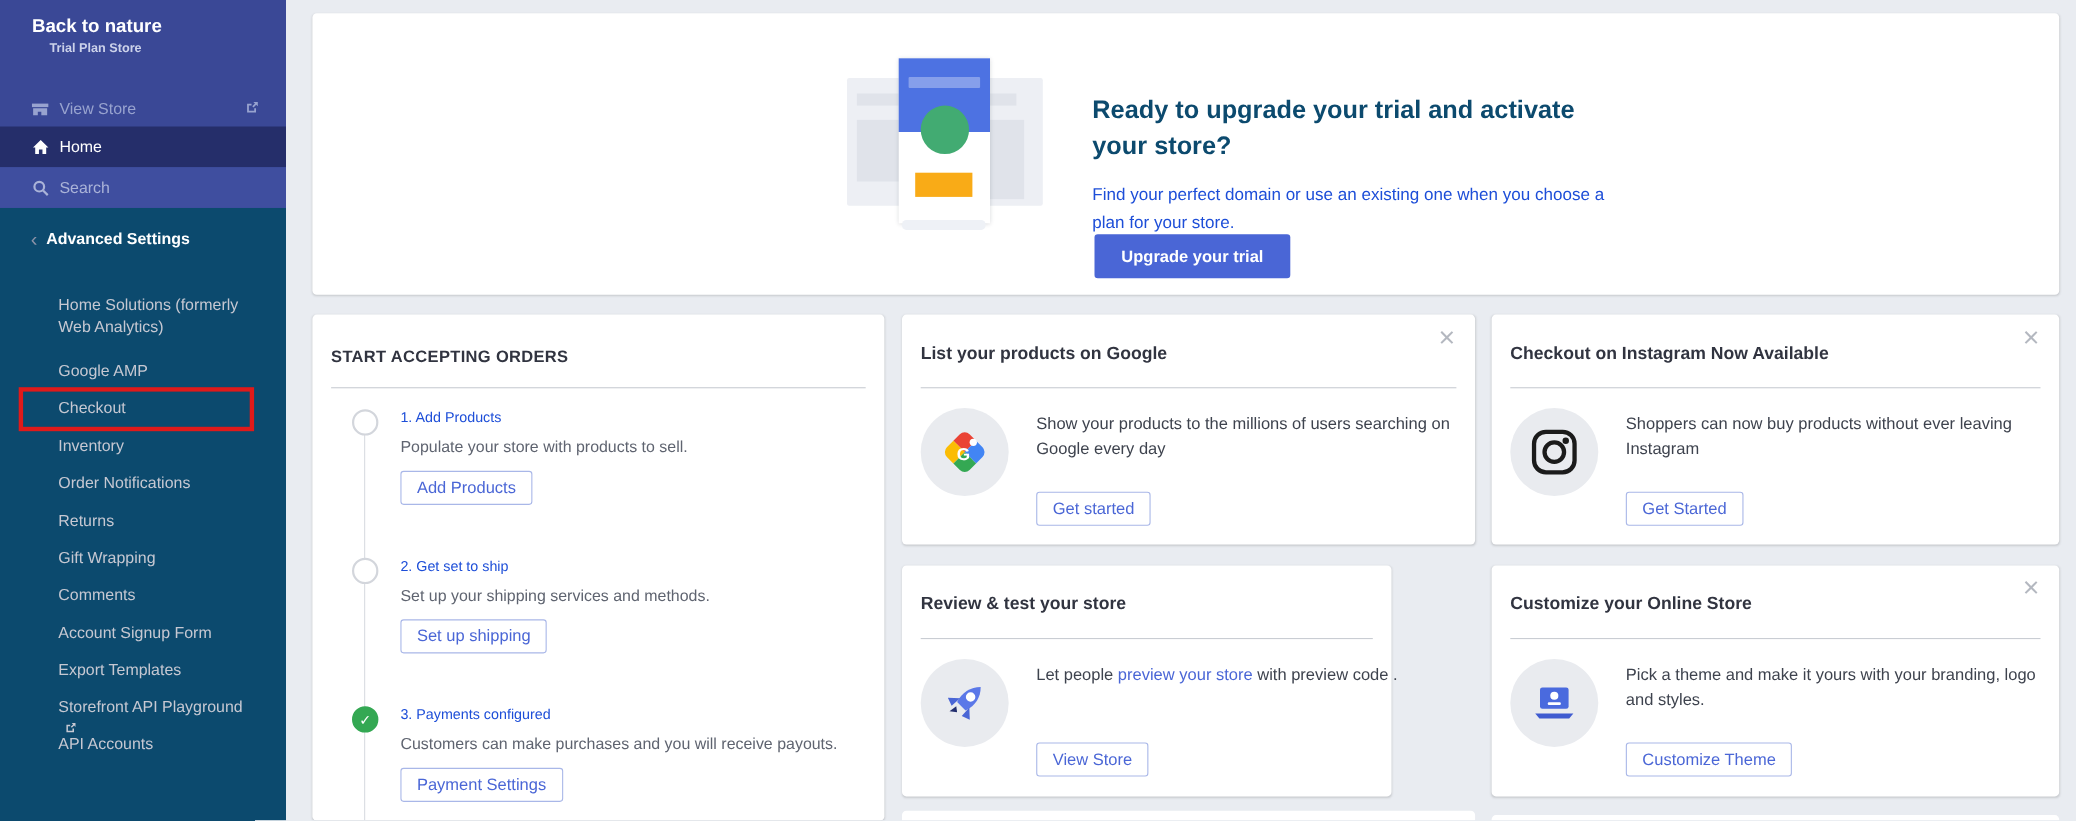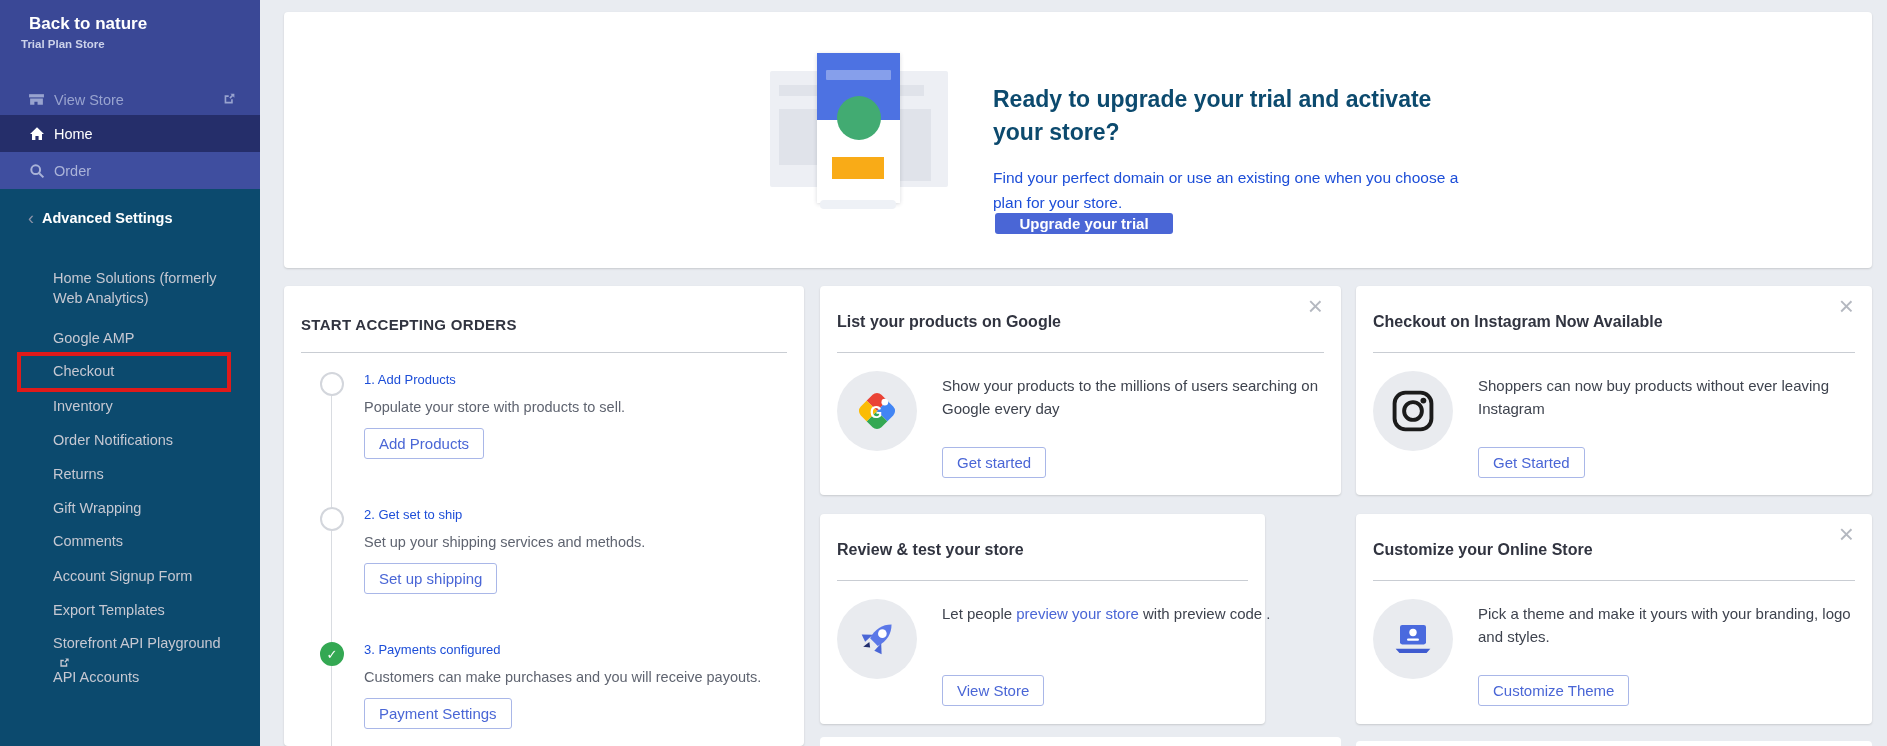--- a/index.html
+++ b/index.html
@@ -3,21 +3,21 @@
 <meta charset="utf-8">
 <style>
   html,body{margin:0;padding:0;}
   body{font-family:"Liberation Sans",sans-serif;background:#e9ecf1;}
   #page{position:relative;width:1887px;height:746px;overflow:hidden;background:#e9ecf1;}
 
   
   #sidebar{position:absolute;left:0;top:0;width:260px;height:746px;background:#0c4a6e;}
   .sb-blue{position:absolute;left:0;top:0;width:260px;height:189px;background:#3a4896;}
   .sb-store-name{position:absolute;left:29px;top:14px;font-size:17px;font-weight:bold;color:#ffffff;}
-  .sb-store-plan{position:absolute;left:21px;top:38px;font-size:11.5px;font-weight:bold;color:#ccd2ea;}
+  .sb-store-plan{position:absolute;left:45px;top:38px;font-size:11.5px;font-weight:bold;color:#ccd2ea;}
   .sb-row{position:absolute;left:0;width:260px;display:flex;align-items:center;cursor:pointer;}
   .sb-row .ic{margin-left:28px;width:17px;height:17px;display:flex;align-items:center;justify-content:center;}
   .sb-row .lbl{margin-left:9px;font-size:14.5px;}
   #row-viewstore{top:84px;height:31px;color:#98a3cf;}
   #row-home{top:115px;height:37px;background:#252e6a;color:#ffffff;}
   #row-search{top:152px;height:37px;background:#3f4e9f;color:#aab3d8;}
   .ext-right{position:absolute;right:24px;top:50%;transform:translateY(-50%);}
   #adv-settings{position:absolute;left:0;top:210px;width:260px;display:flex;align-items:center;cursor:pointer;}
   #adv-settings .chev{margin-left:28px;font-size:18px;color:#8d93a8;line-height:14px;}
   #adv-settings .lbl{margin-left:8px;font-size:14.5px;font-weight:bold;color:#ffffff;}
@@ -31,21 +31,21 @@
   #illus-backdrop{position:absolute;left:486px;top:59px;width:178px;height:116px;background:#edeff4;border-radius:2px;}
   .illus-bar{position:absolute;background:#e0e3ea;}
   #minicard{position:absolute;left:533px;top:41px;width:83px;height:150px;background:#fff;box-shadow:0 1px 4px rgba(40,45,60,.18);}
   #minicard .hdr{position:absolute;left:0;top:0;width:83px;height:67px;background:#4d72e2;}
   #minicard .stripe{position:absolute;left:9px;top:17px;width:65px;height:10px;background:rgba(255,255,255,.32);border-radius:1px;}
   #minicard .grn{position:absolute;left:20px;top:43px;width:44px;height:44px;border-radius:50%;background:#42ab72;}
   #minicard .org{position:absolute;left:15px;top:104px;width:52px;height:22px;background:#f9ab17;}
   #illus-pill{position:absolute;left:536px;top:188px;width:76px;height:9px;background:#eef1f6;border-radius:4px;}
   #banner-title{position:absolute;left:709px;top:56px;font-size:23px;line-height:33px;font-weight:600;color:#0c4a6e;}
   #banner-body{position:absolute;left:709px;top:133px;font-size:15.5px;line-height:25px;color:#1d4ed8;margin-top:20px;}
-  #banner-cta{position:absolute;left:711px;top:201px;width:178px;height:21px;background:#4a66d6;border:none;border-radius:3px;color:#fff;font-size:15px;font-weight:bold;font-family:"Liberation Sans",sans-serif;cursor:pointer;}
+  #banner-cta{position:absolute;left:711px;top:201px;width:178px;height:40px;background:#4a66d6;border:none;border-radius:3px;color:#fff;font-size:15px;font-weight:bold;font-family:"Liberation Sans",sans-serif;cursor:pointer;}
 
   
   #orders-card{left:284px;top:286px;width:520px;height:460px;overflow:hidden;}
   .card-title{position:absolute;left:17px;top:27px;font-size:16px;font-weight:600;color:#313440;}
   #orders-card .card-title{top:30px;font-size:15px;letter-spacing:.3px;}
   .card-divider{position:absolute;left:17px;right:17px;top:66px;height:1px;background:#c9cdd3;}
   #step-connector{position:absolute;left:47px;top:100px;width:1px;height:360px;background:#d9dce1;}
   .step-circle{position:absolute;left:36px;width:20px;height:20px;border-radius:50%;background:#fff;border:2px solid #d3d6dc;}
   .step-circle.done{background:#34a853;border-color:#34a853;color:#fff;font-size:13px;display:flex;align-items:center;justify-content:center;}
   .step-title{position:absolute;left:80px;font-size:13px;color:#1d4ed8;}
@@ -101,21 +101,21 @@
       <span class="lbl">Home</span>
     </div>
 
     <div class="sb-row" id="row-search">
       <span class="ic">
         <svg width="16" height="16" viewBox="0 0 16 16">
             <circle cx="6.7" cy="6.7" r="4.4" fill="none" stroke="currentColor" stroke-width="2"></circle>
             <line x1="10.2" y1="10.2" x2="14.4" y2="14.4" stroke="currentColor" stroke-width="2"></line>
           </svg>
       </span>
-      <span class="lbl">Order</span>
+      <span class="lbl">Search</span>
     </div>
 
     <div id="adv-settings">
       <span class="chev">‹</span>
       <span class="lbl">Advanced Settings</span>
     </div>
 
     <div class="sb-item" style="top:268px">Home Solutions (formerly Web Analytics)</div>
     <div class="sb-item" style="top:328px">Google AMP</div>
     <div class="sb-item" style="top:361px">Checkout</div>

